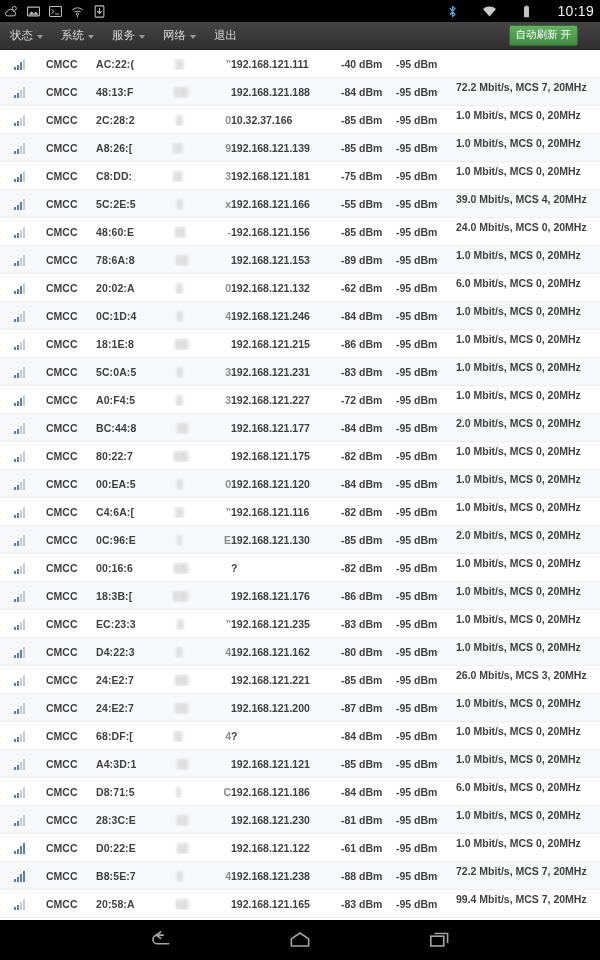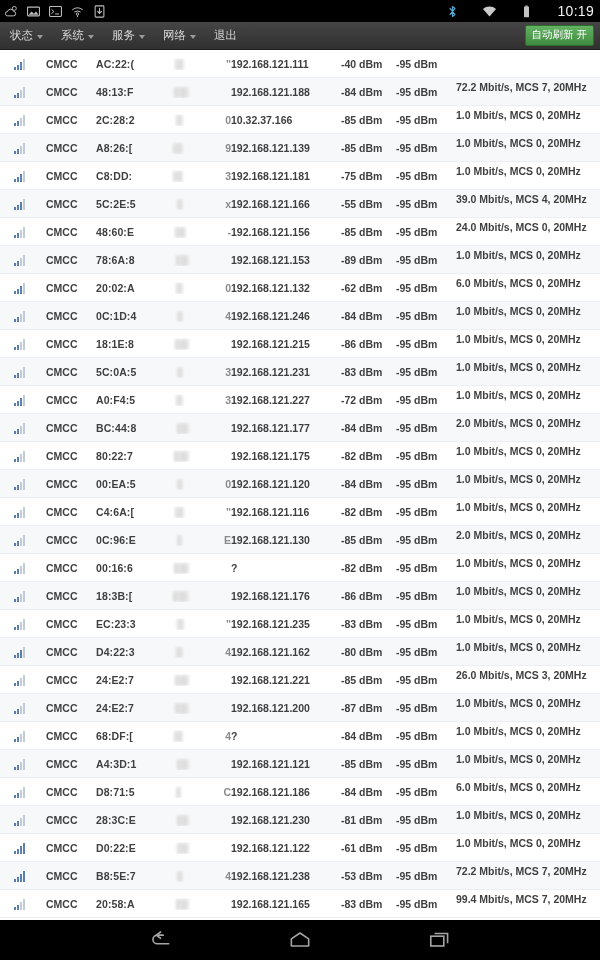--- a/index.html
+++ b/index.html
@@ -20,21 +20,21 @@
   .sb-left { display:flex; align-items:center; gap:7px; }
   .sb-right { margin-left:auto; display:flex; align-items:center; gap:22px;text-align:right; }
   .sb-ico { width:15px; height:15px; display:block; opacity:.88; }
   .sb-time { font-size:14px; color:#f2f2f2; letter-spacing:.3px; padding-left:1px; }
 
   
   .menubar {
     flex:0 0 28px; height:28px;
     background:#3b3b3b;
     background:linear-gradient(#454545,#303030);
-    display:flex; align-items:center; padding:0 6px 0 10px;
+    display:flex; align-items:center; padding:0 22px 0 10px;
     border-bottom:1px solid #1d1d1d;
   }
   .menu-item {
     color:#d7d7d7; font-size:11.5px; margin-right:18px;
     display:flex; align-items:center; gap:4px; white-space:nowrap;
   }
   .caret {
     width:0; height:0; border-left:3.5px solid transparent;
     border-right:3.5px solid transparent; border-top:4px solid #9a9a9a;
     display:inline-block; margin-top:2px;
@@ -758,21 +758,21 @@
               <i class="on"></i>
             </div>
           </div>
           <div class="c-ssid">CMCC</div>
           <div class="c-mac">
             <span class="mac-vis">B8:5E:7</span>
             <span class="mac-blur" style="width: 54px;"></span>
             <span class="mac-tail">4</span>
           </div>
           <div class="c-ip">192.168.121.238</div>
-          <div class="c-sig1">-53 dBm</div>
+          <div class="c-sig1">-88 dBm</div>
           <div class="c-sig2">-95 dBm</div>
           <div class="c-rx">99.4 Mbit/s, MCS 7, 20MHz</div>
         </div>
         <div class="row odd">
           <div class="c-sig">
             <div class="bars">
               <i class="on"></i>
               <i class="on"></i>
               <i></i>
               <i></i>

